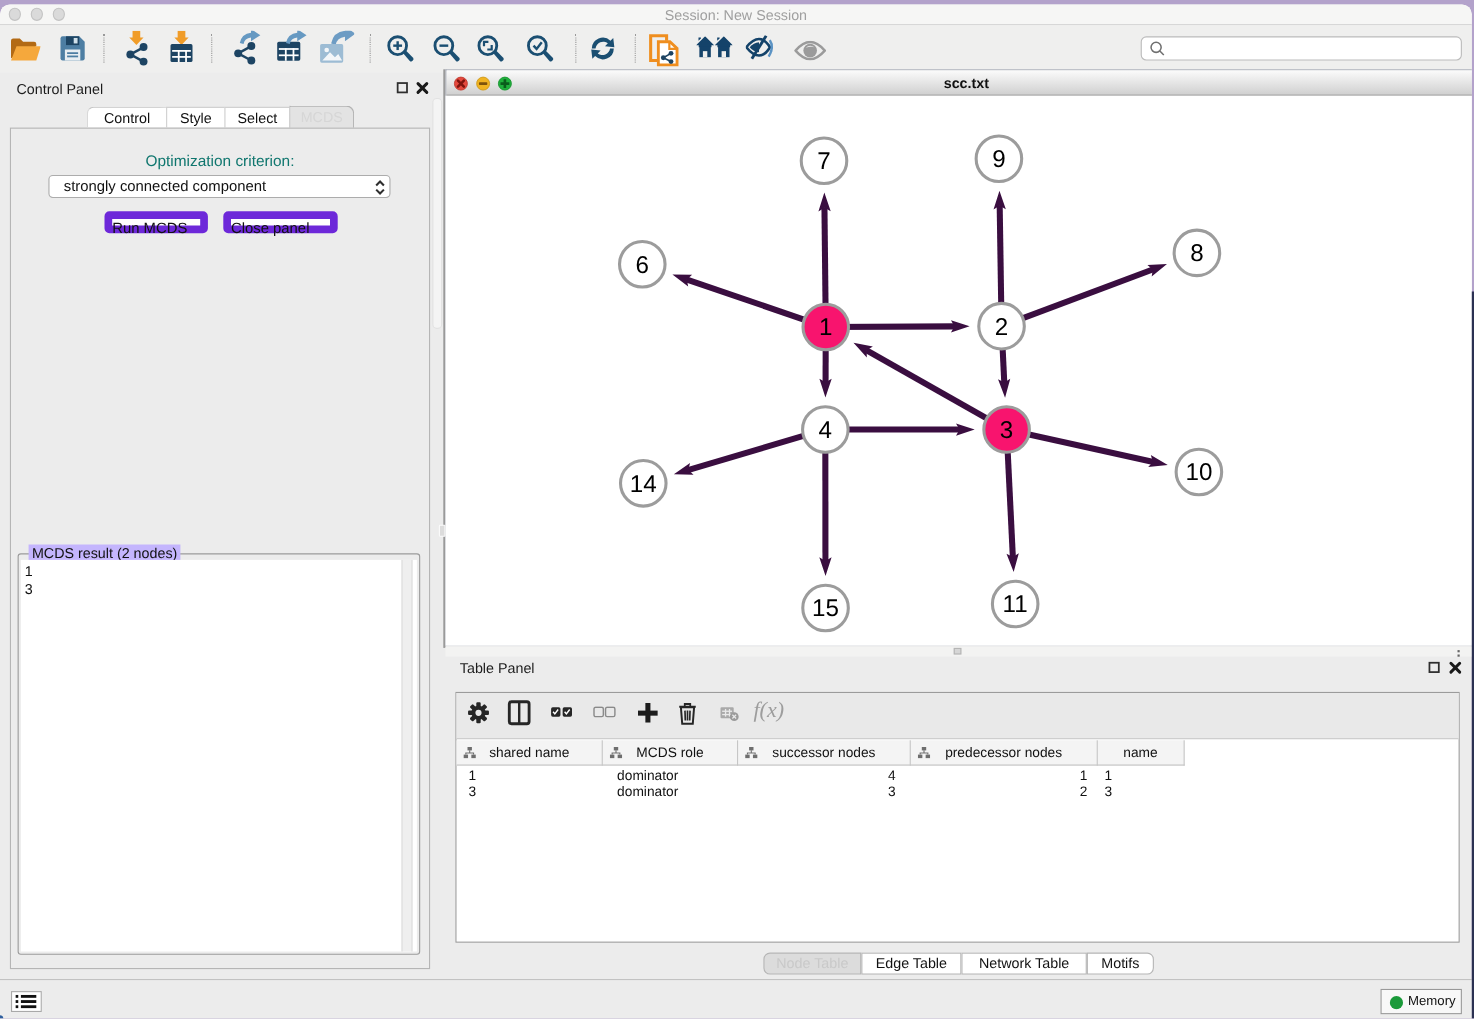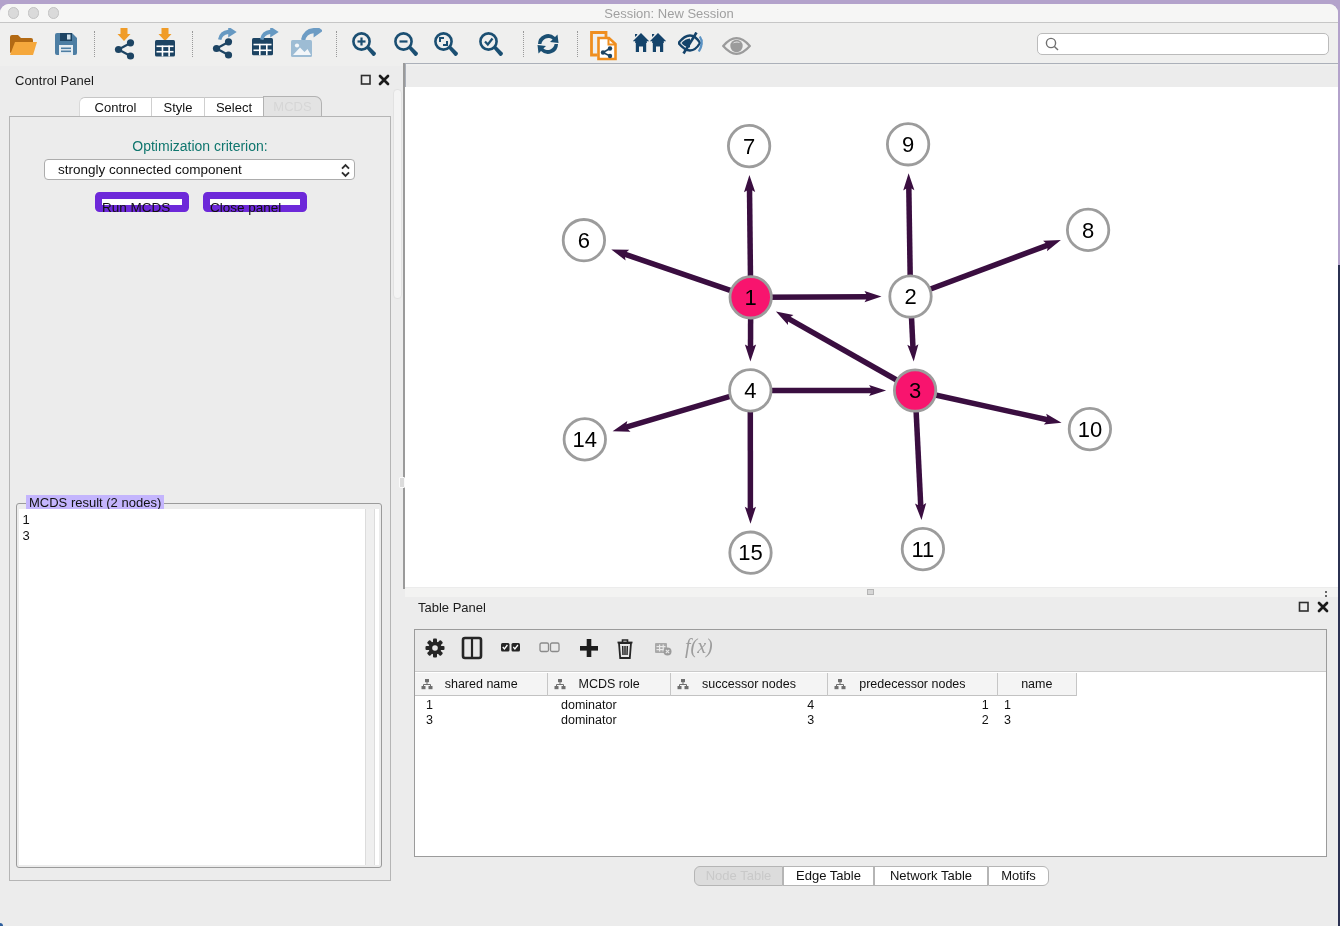--- a/index.html
+++ b/index.html
@@ -212,20 +212,31 @@
     <div id="groupbox">
       <div id="grouplabel">MCDS result (2 nodes)</div>
       <div id="grouptext">1<br>3<div style="position:absolute; right:4px; top:0; width:10px; height:356px; background:#efefef; border-left:1px solid #dcdcdc; border-right:1px solid #dcdcdc;"></div></div>
     </div>
   </div>
   <div id="cp-scroll">
       <div id="cp-scrollthumb"></div>
     </div>
   <div id="vsplit"></div>
   <div id="netframe">
+    <div id="nettitle">
+      <svg style="position:absolute;left:6px;top:4.7px" width="64" height="14" viewBox="0 0 64 14">
+          <circle cx="7" cy="7" r="5.9" fill="#e4493e" stroke="#c03a30" stroke-width="0.8"></circle>
+          <path d="M4.3 4.3 L9.7 9.7 M9.7 4.3 L4.3 9.7" stroke="#7e130d" stroke-width="2.3" stroke-linecap="round"></path>
+          <circle cx="27.2" cy="7" r="5.9" fill="#f0b321" stroke="#cf9a1d" stroke-width="0.8"></circle>
+          <rect x="23.4" y="5.8" width="7.6" height="2.4" rx="0.6" fill="#7c520c"></rect>
+          <circle cx="47" cy="7" r="5.9" fill="#1fb03c" stroke="#199230" stroke-width="0.8"></circle>
+          <path d="M47 3 L47 11 M43 7 L51 7" stroke="#0a5c1c" stroke-width="2.4"></path>
+        </svg>
+      <div id="netname">scc.txt</div>
+    </div>
     <div id="canvas">
       <svg width="929" height="499" viewBox="0 0 929 499" style="position:absolute;left:0;top:0">
 <line x1="345.7" y1="210.3" x2="344.5" y2="101.4" stroke="#3a0e40" stroke-width="5.5"></line>
 <path d="M344.4,88.1 L350.2,105.0 L344.6,101.9 L339.0,105.2 Z" fill="#3a0e40"></path>
 <line x1="345.7" y1="210.3" x2="218.9" y2="166.9" stroke="#3a0e40" stroke-width="5.5"></line>
 <path d="M206.3,162.6 L224.2,162.8 L219.4,167.1 L220.6,173.4 Z" fill="#3a0e40"></path>
 <line x1="345.7" y1="210.3" x2="463.2" y2="209.7" stroke="#3a0e40" stroke-width="5.5"></line>
 <path d="M476.5,209.6 L459.5,215.3 L462.7,209.7 L459.5,204.1 Z" fill="#3a0e40"></path>
 <line x1="345.7" y1="210.3" x2="345.5" y2="261.1" stroke="#3a0e40" stroke-width="5.5"></line>
 <path d="M345.4,274.4 L339.9,257.4 L345.5,260.6 L351.1,257.4 Z" fill="#3a0e40"></path>
@@ -387,15 +398,33 @@
       </div>
       <div class="trow" style="top:82px;left:573.6px;width:0;">
         <span style="position:absolute;right:0;">2</span>
       </div>
       <div class="trow" style="top:82px;left:589.0px;">3</div>
   </div>
   <div class="btab" style="left:694px; width:89px; background:#dcdcdc; color:#c9c9c9; border-radius:6px 0 0 6px;">Node Table</div>
   <div class="btab" style="left:783px; width:91px;">Edge Table</div>
   <div class="btab" style="left:874px; width:114px;">Network Table</div>
   <div class="btab" style="left:988px; width:61px; border-radius:0 6px 6px 0;">Motifs</div>
+  <div id="statusbar">
+    <div id="listbtn">
+        <svg width="22" height="13" style="position:absolute;left:3px;top:2px" viewBox="0 0 22 13">
+          <rect x="0" y="0.5" width="2.6" height="2.6" fill="#111"></rect>
+          <rect x="5" y="0.5" width="14" height="2.6" fill="#111"></rect>
+          <rect x="0" y="5.2" width="2.6" height="2.6" fill="#111"></rect>
+          <rect x="5" y="5.2" width="14" height="2.6" fill="#111"></rect>
+          <rect x="0" y="9.9" width="2.6" height="2.6" fill="#111"></rect>
+          <rect x="5" y="9.9" width="14" height="2.6" fill="#111"></rect>
+        </svg>
+      </div>
+    <div id="membtn">
+        <svg width="13" height="13" style="position:absolute;left:7px;top:5px" viewBox="0 0 13 13">
+          <circle cx="6.5" cy="6.5" r="6" fill="#1b9a3a"></circle>
+        </svg>
+        <span style="position:absolute;left:24px;top:3px;">Memory</span>
+      </div>
+  </div>
 </div>
 <div class="edgeline" style="left:1338px;top:265px;width:2px;height:661px;"></div>
 <div style="position:absolute;left:0px;top:922.5px;width:3px;height:3.5px;background:#2e5f9e;border-radius:0 4px 0 0;"></div>
 
 </body></html>

